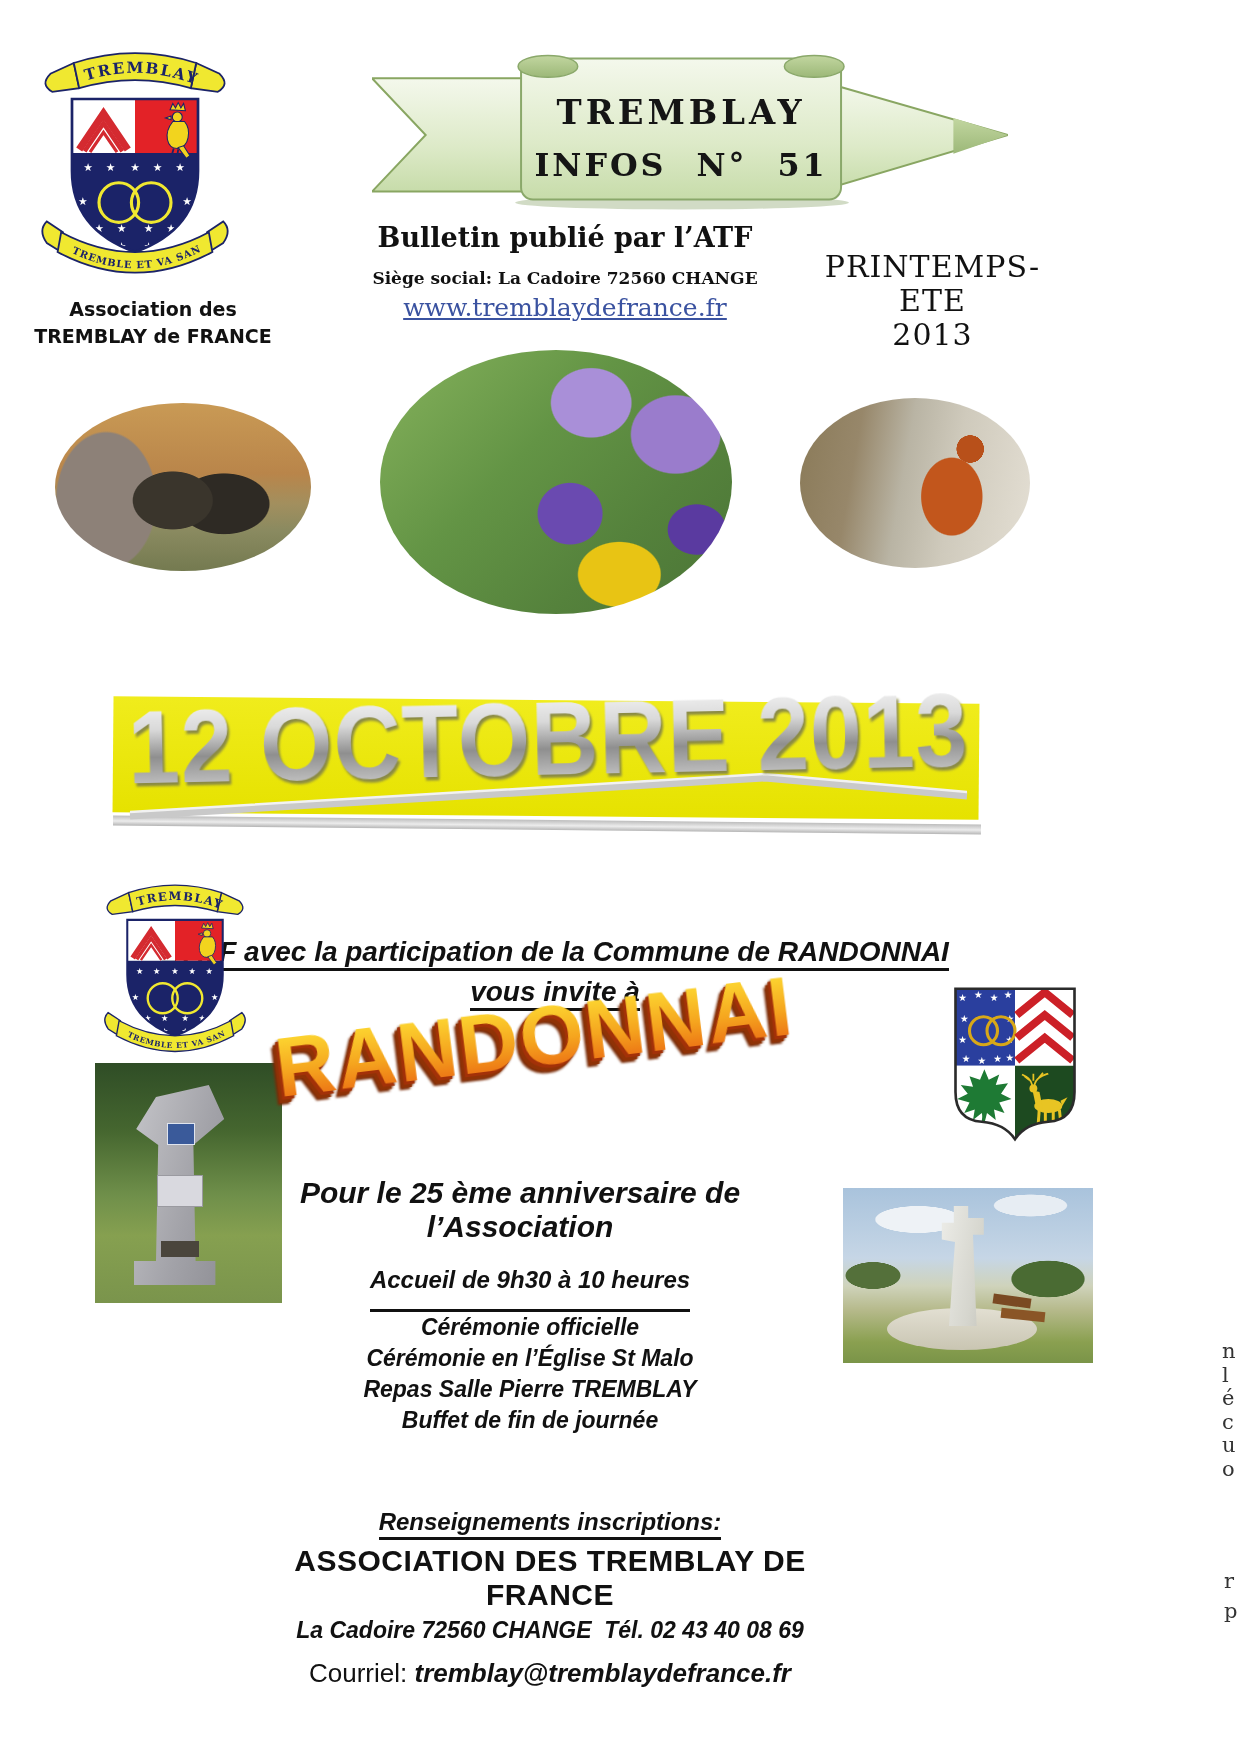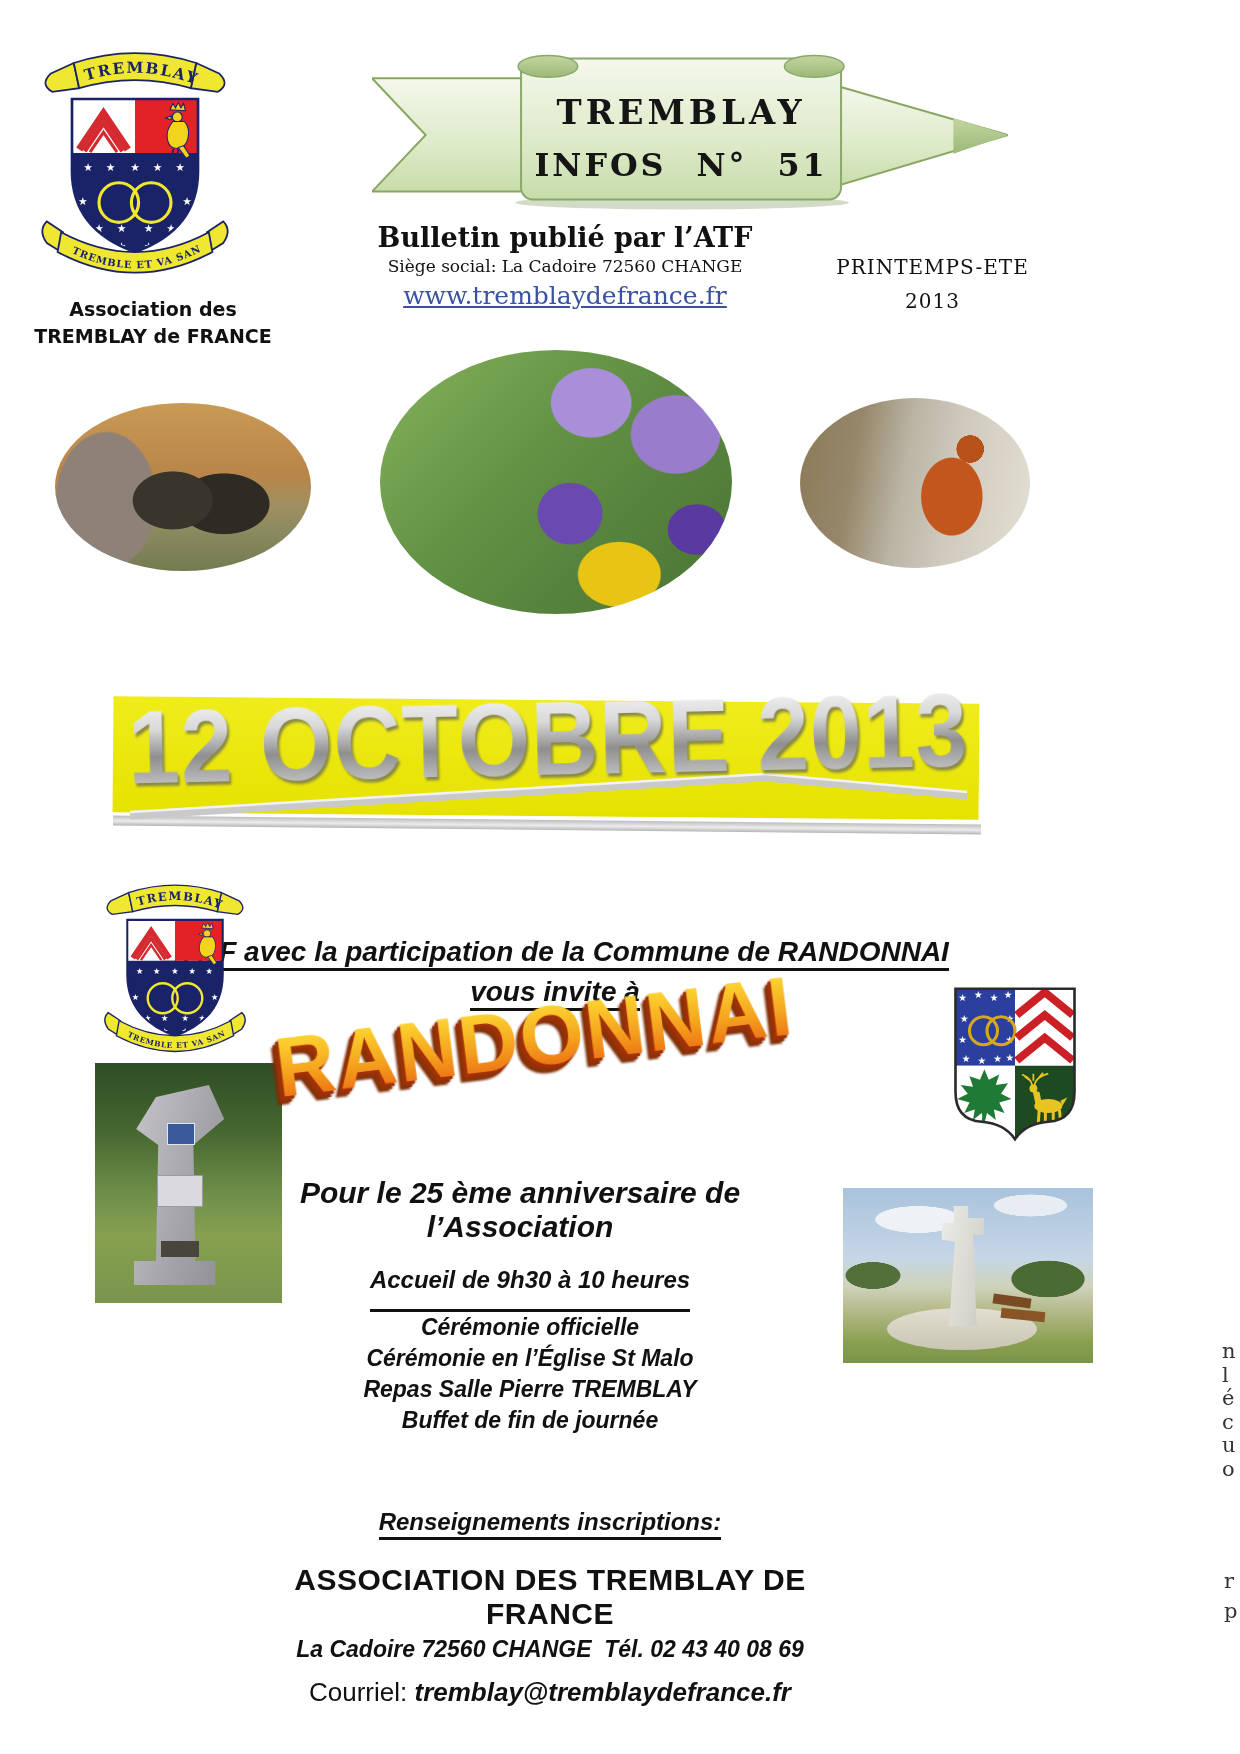--- a/index.html
+++ b/index.html
@@ -7,25 +7,25 @@
         font-family:"Liberation Sans",sans-serif;color:#111;}
   .abs{position:absolute;}
   .pre{white-space:pre-wrap;}
 
   
   .assoc-name{left:28px;top:296px;width:250px;text-align:center;
 
     font-family:"DejaVu Sans",sans-serif;font-weight:bold;font-size:19px;line-height:27px;}
   .bulletin-block{left:340px;top:222px;width:450px;text-align:center;}
   .bulletin-title{font-family:"DejaVu Serif",serif;font-weight:bold;font-size:27px;}
-  .bulletin-addr{font-family:"DejaVu Serif",serif;font-weight:normal;font-size:17px;margin-top:3px;}
+  .bulletin-addr{font-family:"DejaVu Serif",serif;font-weight:bold;font-size:17px;margin-top:15px;}
   .site-link{font-family:"DejaVu Serif",serif;font-size:25px;color:#3a52a0;
     text-decoration:underline;display:inline-block;margin-top:5px;}
   .season{left:815px;top:250px;width:235px;text-align:center;
-    font-family:"DejaVu Serif",serif;font-size:20px;line-height:34px;letter-spacing:1px;}
+    font-family:"DejaVu Serif",serif;font-size:30px;line-height:34px;letter-spacing:1px;}
 
   
   .oval{border-radius:50%;}
   .photo-nest{left:55px;top:403px;width:256px;height:168px;background:
     radial-gradient(ellipse 58px 42px at 46% 58%,#3a352c 0%,#3a352c 68%,rgba(0,0,0,0) 70%),
     radial-gradient(ellipse 66px 44px at 66% 60%,#2e2a24 0%,#2e2a24 68%,rgba(0,0,0,0) 70%),
     radial-gradient(ellipse 82px 112px at 20% 58%,#8d8178 0%,#8d8178 60%,rgba(0,0,0,0) 62%),
     linear-gradient(180deg,#c99a55 0%,#b9854a 42%,#a28f5e 60%,#8a8a60 76%,#747a50 100%);}
   .photo-crocus{left:380px;top:350px;width:352px;height:264px;background:
     radial-gradient(ellipse 72px 62px at 60% 20%,#a98fd8 0%,#a98fd8 55%,rgba(0,0,0,0) 57%),
@@ -94,21 +94,21 @@
     clip-path:polygon(38% 0,62% 0,62% 10%,88% 10%,88% 24%,70% 24%,76% 100%,30% 100%,40% 30%,18% 28%,18% 14%,38% 14%);}
   .mound{position:absolute;left:44px;top:120px;width:150px;height:42px;border-radius:50%;
     background:linear-gradient(180deg,#e2dfd2,#c9c5b2);}
   .mon-panel{position:absolute;left:150px;top:108px;width:38px;height:10px;background:#7a4a22;transform:rotate(8deg);}
   .mon-panel2{position:absolute;left:158px;top:122px;width:44px;height:10px;background:#8a5526;transform:rotate(6deg);}
 
   
   .contact{left:240px;top:1508px;width:620px;text-align:center;}
   .contact .hd{font-weight:bold;font-style:italic;font-size:24px;
     border-bottom:3px solid #111;padding-bottom:1px;display:inline-block;}
-  .contact .org{font-weight:bold;font-size:30px;letter-spacing:.5px;margin-top:23px;}
+  .contact .org{font-weight:bold;font-size:30px;letter-spacing:.5px;margin-top:4px;}
   .contact .addr{font-weight:bold;font-style:italic;font-size:23px;margin-top:5px;}
   .contact .mail{font-size:26px;margin-top:14px;}
   .contact .mail .em{font-style:italic;font-weight:bold;}
 
   
   .edge{font-family:"DejaVu Serif",serif;font-size:21px;color:#333;line-height:23.5px;
     text-align:left;width:18px;overflow:hidden;}
   .edge2{line-height:30px;}
 </style>
 </head>

